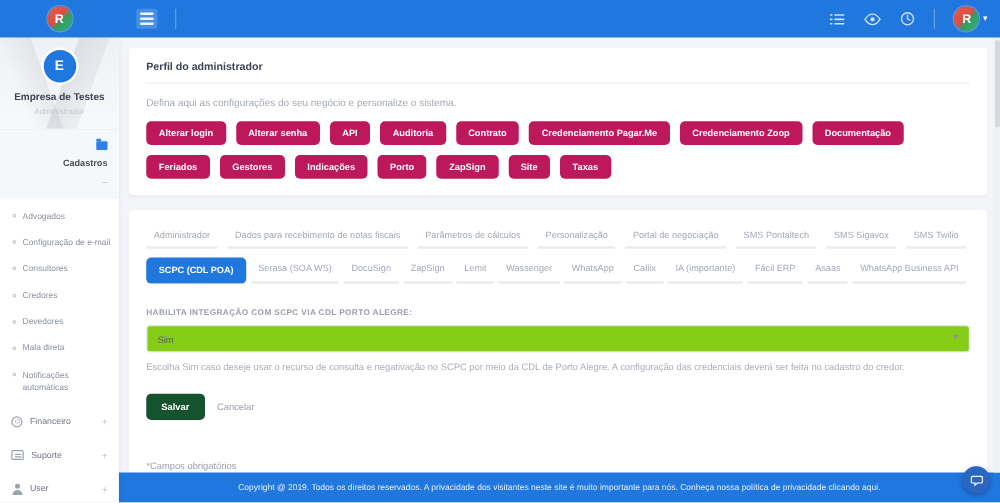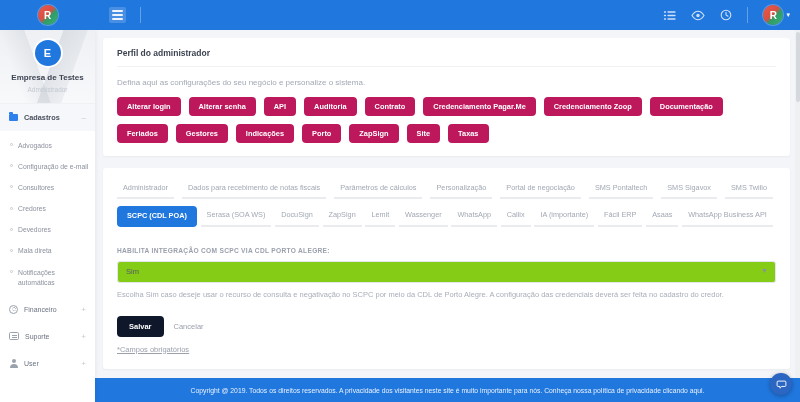--- a/index.html
+++ b/index.html
@@ -34,22 +34,22 @@
     background:
       linear-gradient(110deg, transparent 52%, rgba(150,160,172,.22) 52.5%, rgba(150,160,172,.12) 72%, transparent 72.5%),
       linear-gradient(250deg, transparent 58%, rgba(150,160,172,.16) 58.5%, transparent 80%);
   }
   .profile > * { position:relative; }
   .profile-avatar { width:26px; height:26px; border-radius:50%; background:#2077de; color:#fff;
     font-weight:700; font-size:11px; line-height:26px; margin:0 auto;
     box-shadow:0 0 0 2px rgba(255,255,255,.95), 0 1px 3px rgba(0,0,0,.15); }
   .company { font-size:8px; font-weight:700; color:#3d4351; margin-top:7px; }
   .role { font-size:6.5px; color:#c3c9d1; margin-top:4px; }
-  .menu-parent { display:flex; align-items:center; gap:6px; padding:9px 9px; font-size:7.3px;
-    font-weight:700; color:#4a4f5c; background:#f5f7fa; cursor:pointer; }
+  .menu-parent { display:flex; align-items:flex-end; gap:6px; padding:9px 9px; font-size:7.3px;
+    font-weight:700; color:#4a4f5c; background:#f5f7fa; cursor:pointer;flex-direction:column; }
   .folder-icon { width:9px; height:7px; background:#2f80ed; border-radius:1px; position:relative; flex:none; }
   .folder-icon::before { content:""; position:absolute; top:-2px; left:0; width:4px; height:2px; background:#2f80ed; border-radius:1px 1px 0 0; }
   .menu-parent .collapse { margin-left:auto; color:#c3c9d1; font-weight:400; font-size:8px; }
   .submenu { padding:4px 0 2px; }
   .submenu-item { display:flex; align-items:flex-start; gap:5px; padding:5.5px 6px 5.5px 10px;
     font-size:6.8px; color:#8b919d; cursor:pointer; line-height:1.5; }
   .bullet { width:3px; height:3px; border:1px solid #c5cad2; border-radius:50%; margin-top:2.5px; flex:none; }
   .group { display:flex; align-items:center; gap:6px; padding:9px 9px; font-size:7px; color:#6b7280; cursor:pointer; }
   .group .plus { margin-left:auto; color:#c3c9d1; font-size:8px; }
   .gicon { flex:none; display:inline-block; }
@@ -78,24 +78,24 @@
     font-weight:600; padding:5px 10px; }
   .form-label { font-size:6.6px; letter-spacing:.3px; color:#9aa0ac; font-weight:700; margin:13px 0 6px; }
   .select-wrap { position:relative; }
   .select-wrap select { width:100%; height:22px; border:1px solid #e3e6eb; border-radius:3px;
     font-size:7.5px; color:#555a66; padding:0 8px; appearance:none; -webkit-appearance:none;
     background:#84cc16; font-family:inherit; cursor:pointer; }
   .select-chevron { position:absolute; right:8px; top:50%; transform:translateY(-55%); color:#8b919d;
     font-size:7px; pointer-events:none; }
   .helper { font-size:7.5px; color:#a8aeb9; margin-top:7px; }
   .actions { margin-top:17px; display:flex; align-items:center; gap:10px; }
-  .btn-save { background:#0f172a; color:#fff; border:none; border-radius:4px; padding:6px 12px;
+  .btn-save { background:#14532d; color:#fff; border:none; border-radius:4px; padding:6px 12px;
     font-size:7.5px; font-weight:600; font-family:inherit; cursor:pointer; }
   .btn-cancel { background:none; border:none; color:#9aa0ac; font-size:7.5px; font-family:inherit; cursor:pointer; }
-  .required { font-size:7.5px; color:#9aa0ac; margin-top:8px;text-decoration:underline; }
+  .required { font-size:7.5px; color:#9aa0ac; margin-top:32px; }
   
   .footer { position:absolute; left:95px; right:0; bottom:0; height:24px; background:#2077de;
     color:#e8f1fd; display:flex; align-items:center; justify-content:center; font-size:6.8px; z-index:5; text-align:center; }
   .chat-btn { position:absolute; right:8px; bottom:7px; width:22px; height:22px; border-radius:50%;
     background:#2b66c2; display:flex; align-items:center; justify-content:center;
     box-shadow:0 1px 4px rgba(0,0,0,.3); z-index:8; cursor:pointer; border:none; }
   .scrollbar { position:absolute; right:0; top:30px; bottom:24px; width:5px; background:#eff0f2; z-index:6; }
   .scrollbar .thumb { position:absolute; top:2px; left:.5px; width:4px; height:70px; background:#d5d8dc; border-radius:2px; }
 </style>
 </head>

